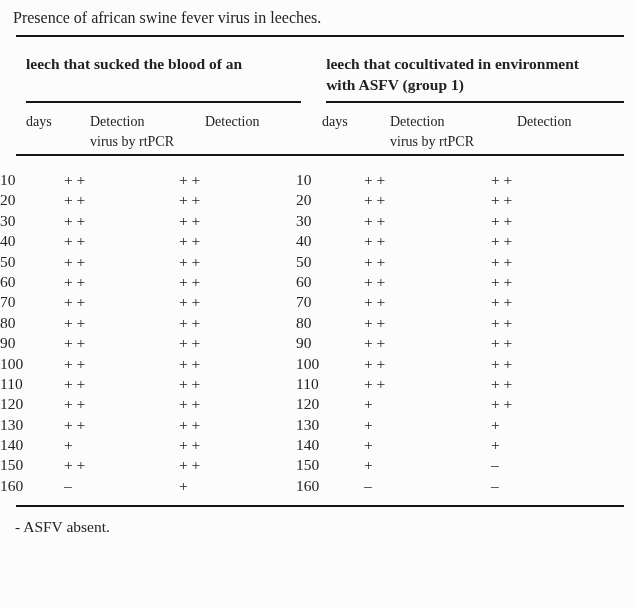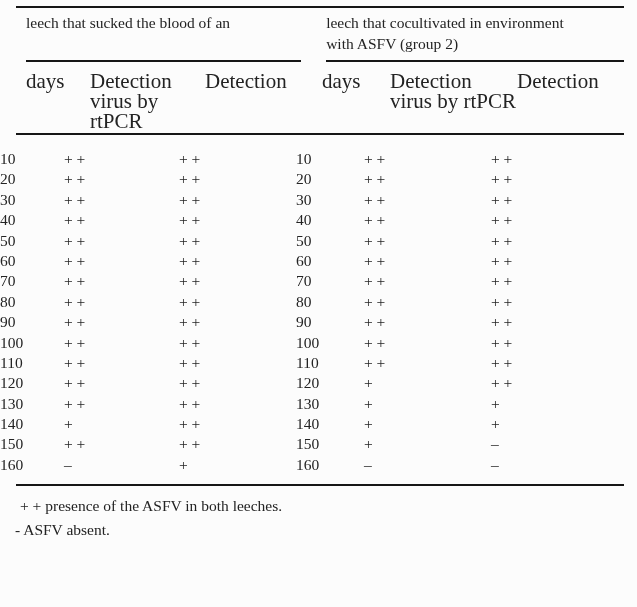--- a/index.html
+++ b/index.html
@@ -21,39 +21,40 @@
     height: 2px;
     background: #161616;
     width: 608px;
     margin-left: 16px;
   }
   .hrule.top { margin-top: 6px; }
   .group-row {
     display: flex;
     margin-left: 26px;
     width: 598px;
-    padding-top: 4px;
+    padding-top: 16px;
     font-size: 15.5px;
     line-height: 21px;
+    font-weight: bold;
   }
   .group-cell {
     padding-bottom: 6px;
     border-bottom: 2px solid #161616;
   }
   .group-cell.g1 { width: 279px; margin-right: 17px; }
   .group-cell.g2 { width: 302px; margin-left: 8px; }
   .grid6 {
     display: grid;
     grid-template-columns: 64px 115px 117px 68px 127px 107px;
     margin-left: 26px;
     width: 598px;
   }
   .head-row {
     padding: 9px 0 2px 0;
-    font-size: 21px;
+    font-size: 14px;
     line-height: 20px;
     align-items: start;
   }
   .table-body {
     width: 598px;
     padding: 14px 0 9px 0;
     font-size: 15.5px;
   }
   .data-row {
     display: grid;
@@ -67,30 +68,31 @@
     line-height: 23.5px;
   }
   .footnote { padding-left: 5px; }
   .footnote:last-child { padding-left: 0; font-family: Liberation Serif, serif; }
 </style>
 </head>
 <body>
 
 <div class="page">
 
+  <div class="title">Presence of african swine fever virus in leeches.</div>
 
   <div class="hrule top"></div>
 
   <div class="group-row">
     <div class="group-cell g1">
       <div>leech that sucked the blood of an</div>
     </div>
     <div class="group-cell g2">
       <div>leech that cocultivated in environment</div>
-      <div>with ASFV (group 2)</div>
+      <div>with ASFV (group 1)</div>
     </div>
   </div>
 
   <div class="grid6 head-row">
     <div>days</div>
     <div>
       <div>Detection</div>
       <div>virus by rtPCR</div>
     </div>
     <div>
@@ -235,17 +237,16 @@
     <div>+</div>
     <div>160</div>
     <div>–</div>
     <div>–</div>
   </div>
     </div>
 
   <div class="hrule bottom"></div>
 
   <div class="footnotes">
-    <div class="footnote">+ + presence of the ASFV in both leeches.</div>
     <div class="footnote">- ASFV absent.</div>
   </div>
 
 </div>
 
 </body></html>

